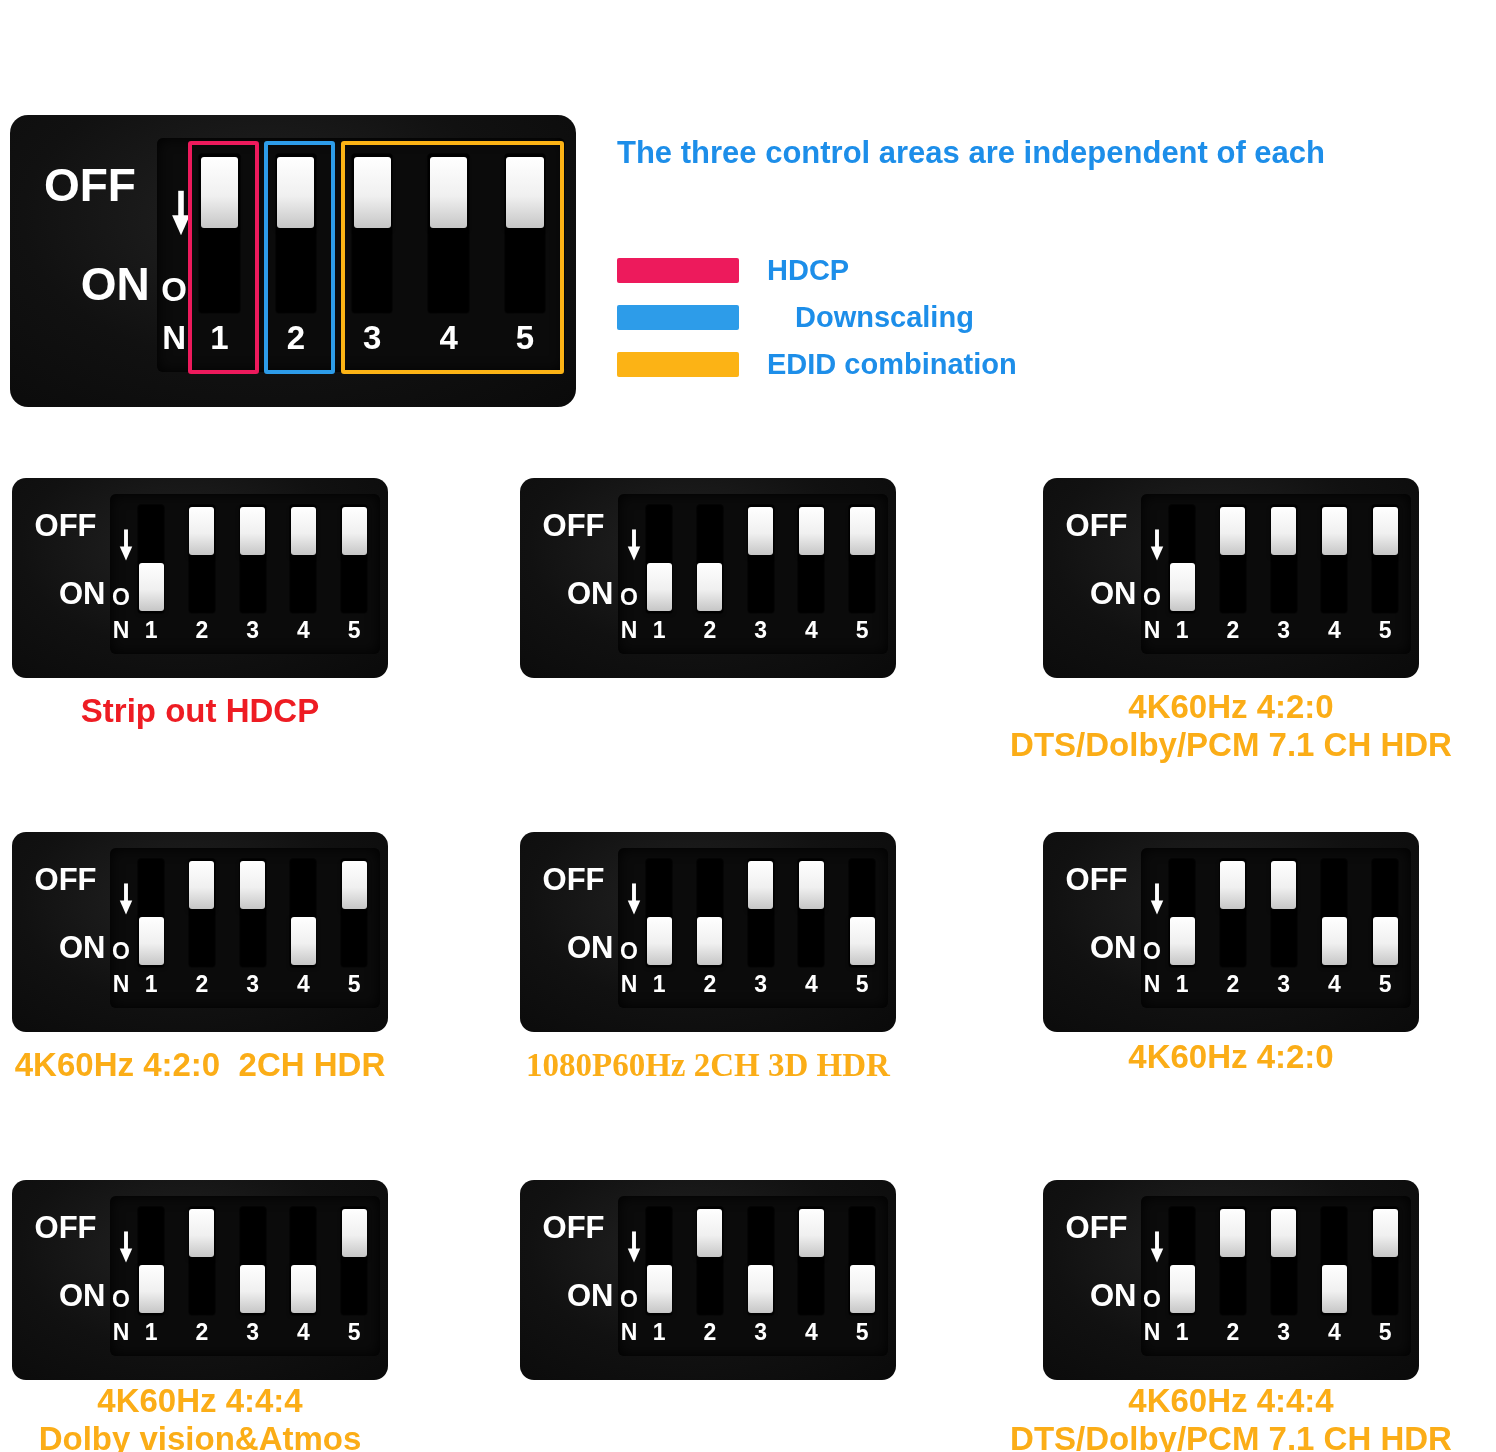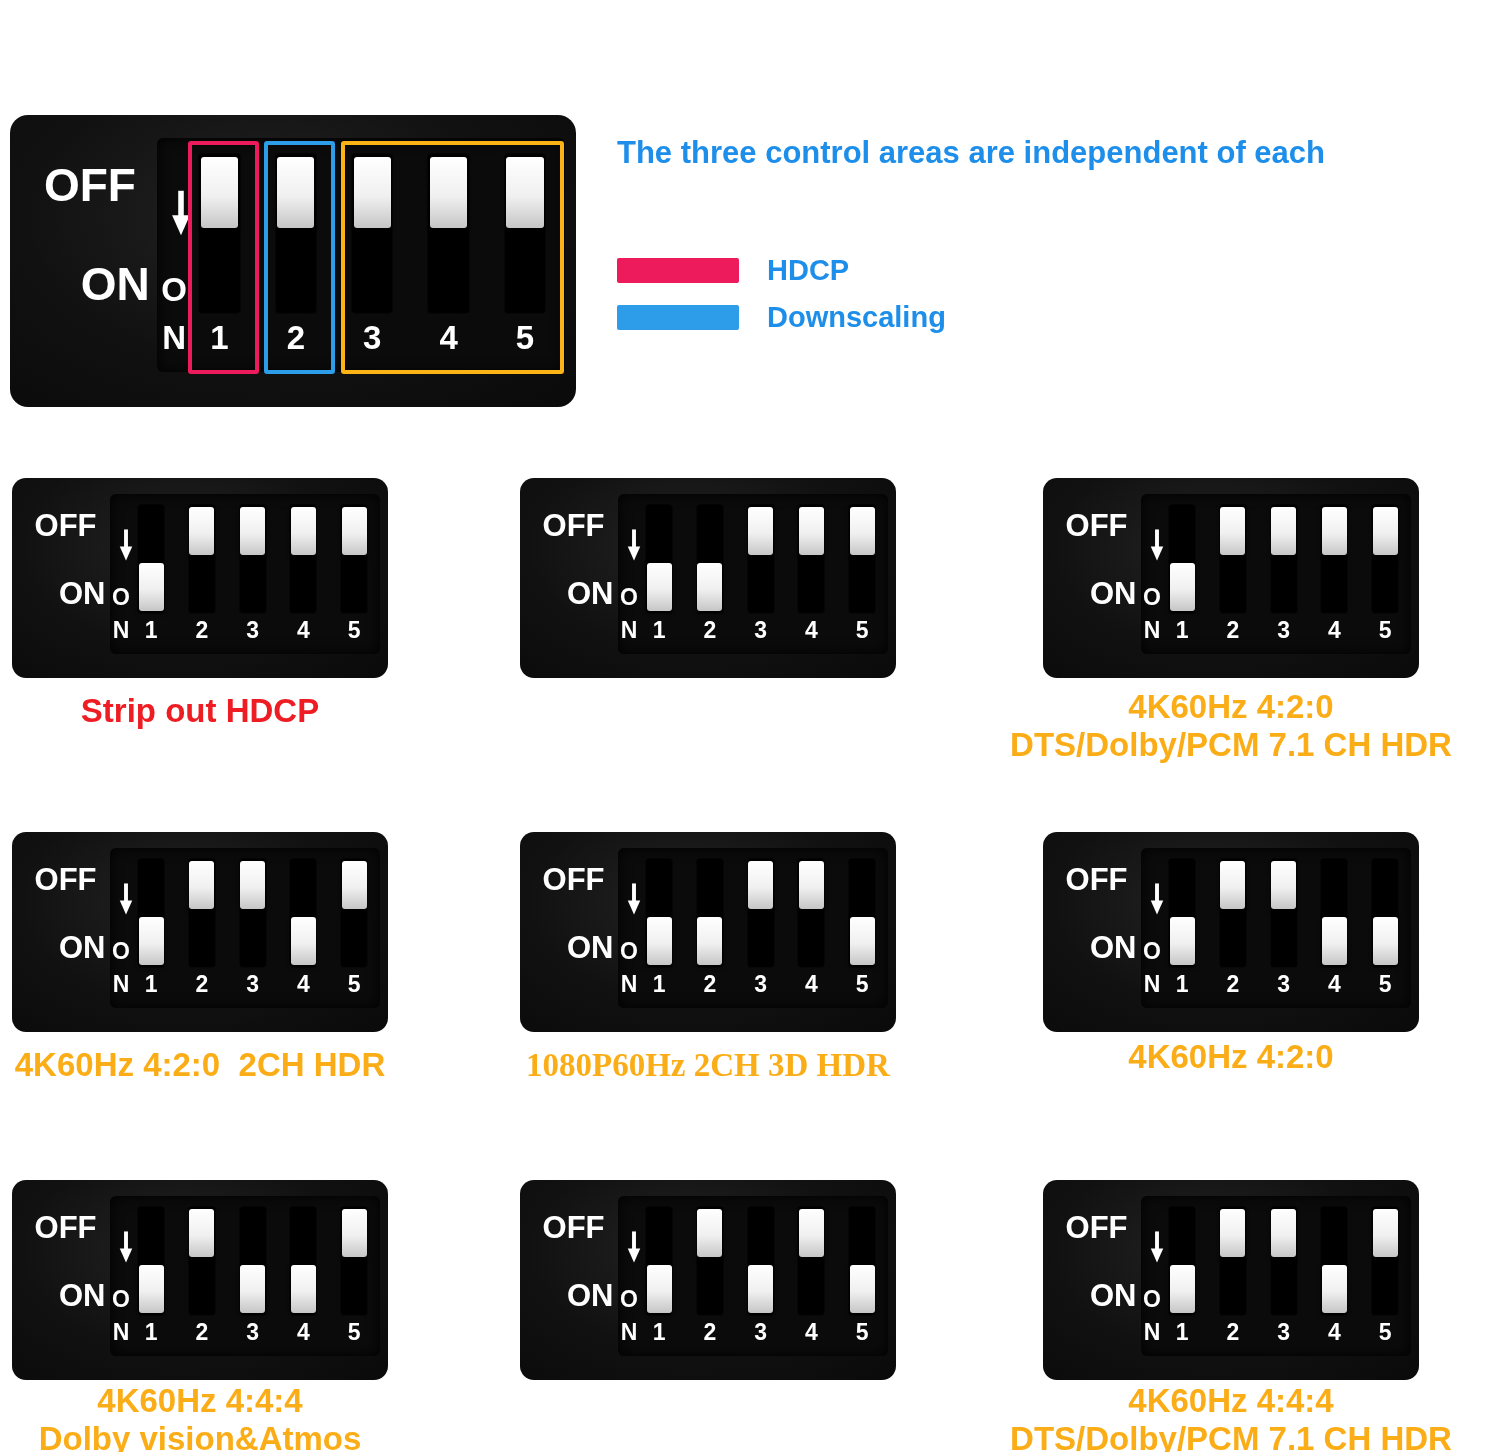--- a/index.html
+++ b/index.html
@@ -10,21 +10,21 @@
   #title{position:absolute;top:4px;left:0;width:100%;margin:0;text-align:center;
          font-size:54px;font-weight:bold;color:#1d8ee9;letter-spacing:1px;}
 
   
   .intro-line{position:absolute;left:617px;font-size:31px;font-weight:bold;color:#1d8ee9;line-height:1.2;}
   #intro-1{top:134px;}
   #intro-2{top:174px;}
 
   
   .legend-row{position:absolute;left:617px;display:flex;align-items:center;}
-  #lr-0{top:256px;} #lr-1{top:303px;} #lr-2{top:350px;}
+  #lr-0{top:256px;} #lr-1{top:303px;gap:28px;} #lr-2{top:350px;}
   .legend-bar{width:122px;height:25px;border-radius:2px;display:inline-block;}
   .legend-label{margin-left:28px;font-size:29px;font-weight:bold;color:#1d8ee9;line-height:1;}
 
   
   #main-panel-slot{position:absolute;left:10px;top:115px;}
   .panel-slot{position:absolute;}
   #ps-0{left:12px;top:478px;}  #ps-1{left:520px;top:478px;}  #ps-2{left:1043px;top:478px;}
   #ps-3{left:12px;top:832px;}  #ps-4{left:520px;top:832px;}  #ps-5{left:1043px;top:832px;}
   #ps-6{left:12px;top:1180px;} #ps-7{left:520px;top:1180px;} #ps-8{left:1043px;top:1180px;}
 
@@ -122,20 +122,24 @@
   <div class="intro-line" id="intro-1">The three control areas are independent of each</div>
 
   <div class="legend-row" id="lr-0">
     <span class="legend-bar" style="background: rgb(237, 26, 92);"></span>
     <span class="legend-label">HDCP</span>
   </div>
   <div class="legend-row" id="lr-1">
     <span class="legend-bar" style="background: rgb(45, 156, 233);"></span>
     <span class="legend-label">Downscaling</span>
   </div>
+  <div class="legend-row" id="lr-2">
+    <span class="legend-bar" style="background: rgb(252, 179, 21);"></span>
+    <span class="legend-label">EDID combination</span>
+  </div>
 
   <div class="panel-slot" id="ps-0">
       <div class="dip-panel p-sm">
         <div class="dp-body"></div>
         <div class="lbl-off">OFF</div>
         <div class="lbl-on">ON</div>
         <div class="arrow"><svg viewBox="0 0 18 40">
             <rect x="6.5" y="0" width="5" height="24" fill="#fff"></rect>
             <polygon points="1,22 17,22 9,40" fill="#fff"></polygon>
           </svg></div>

